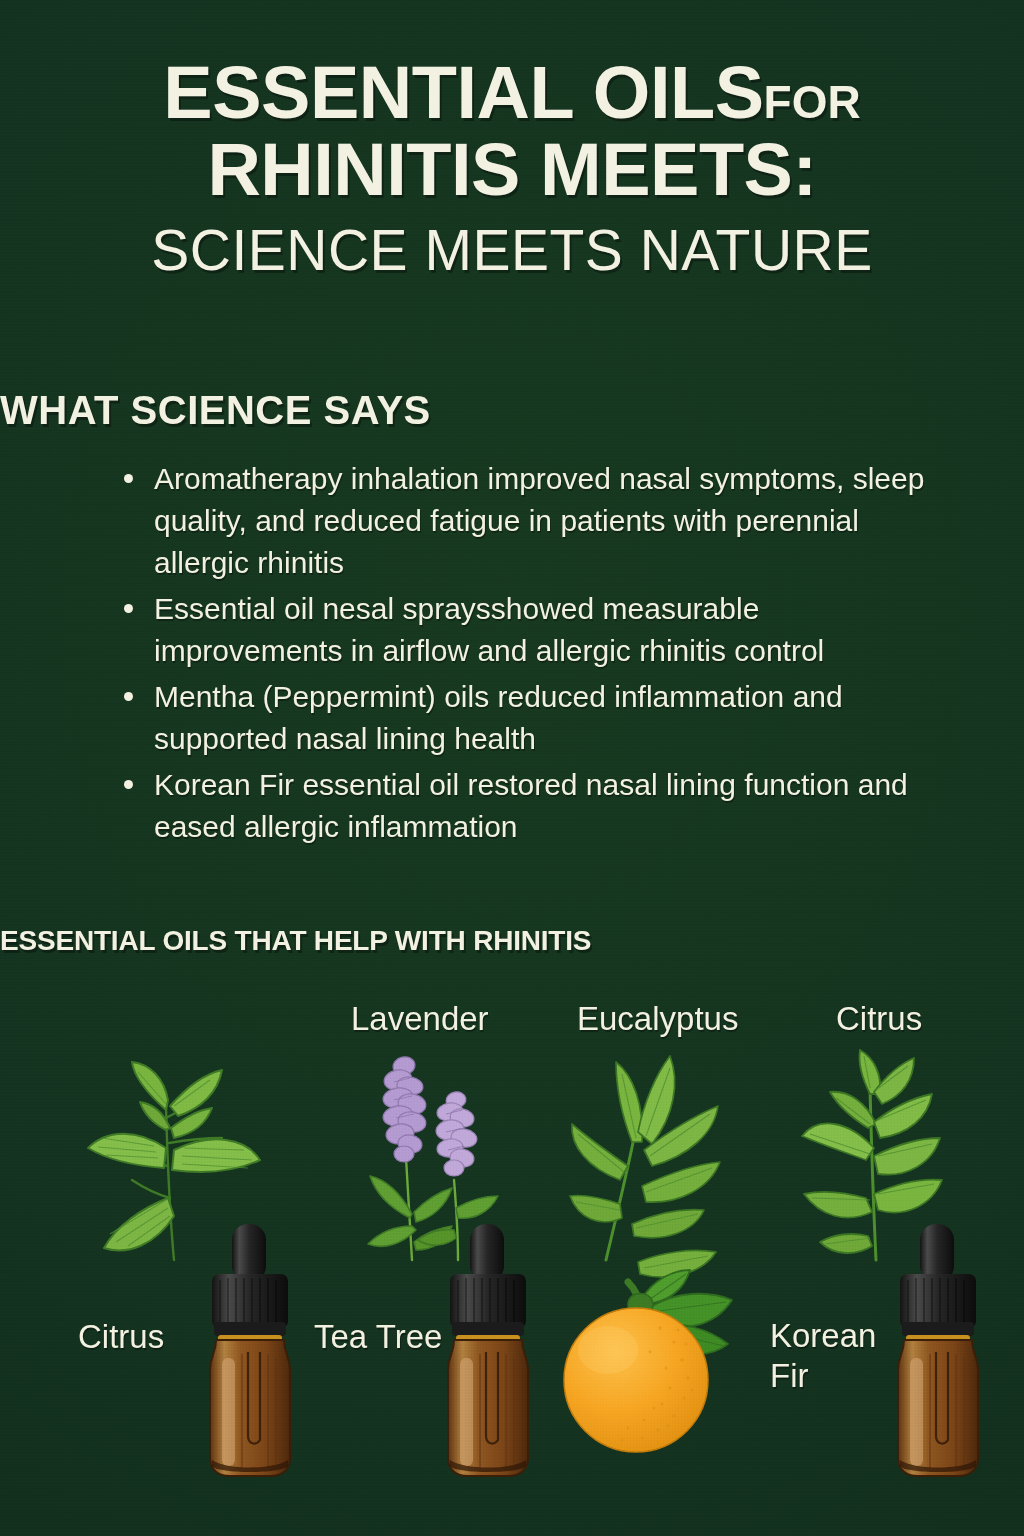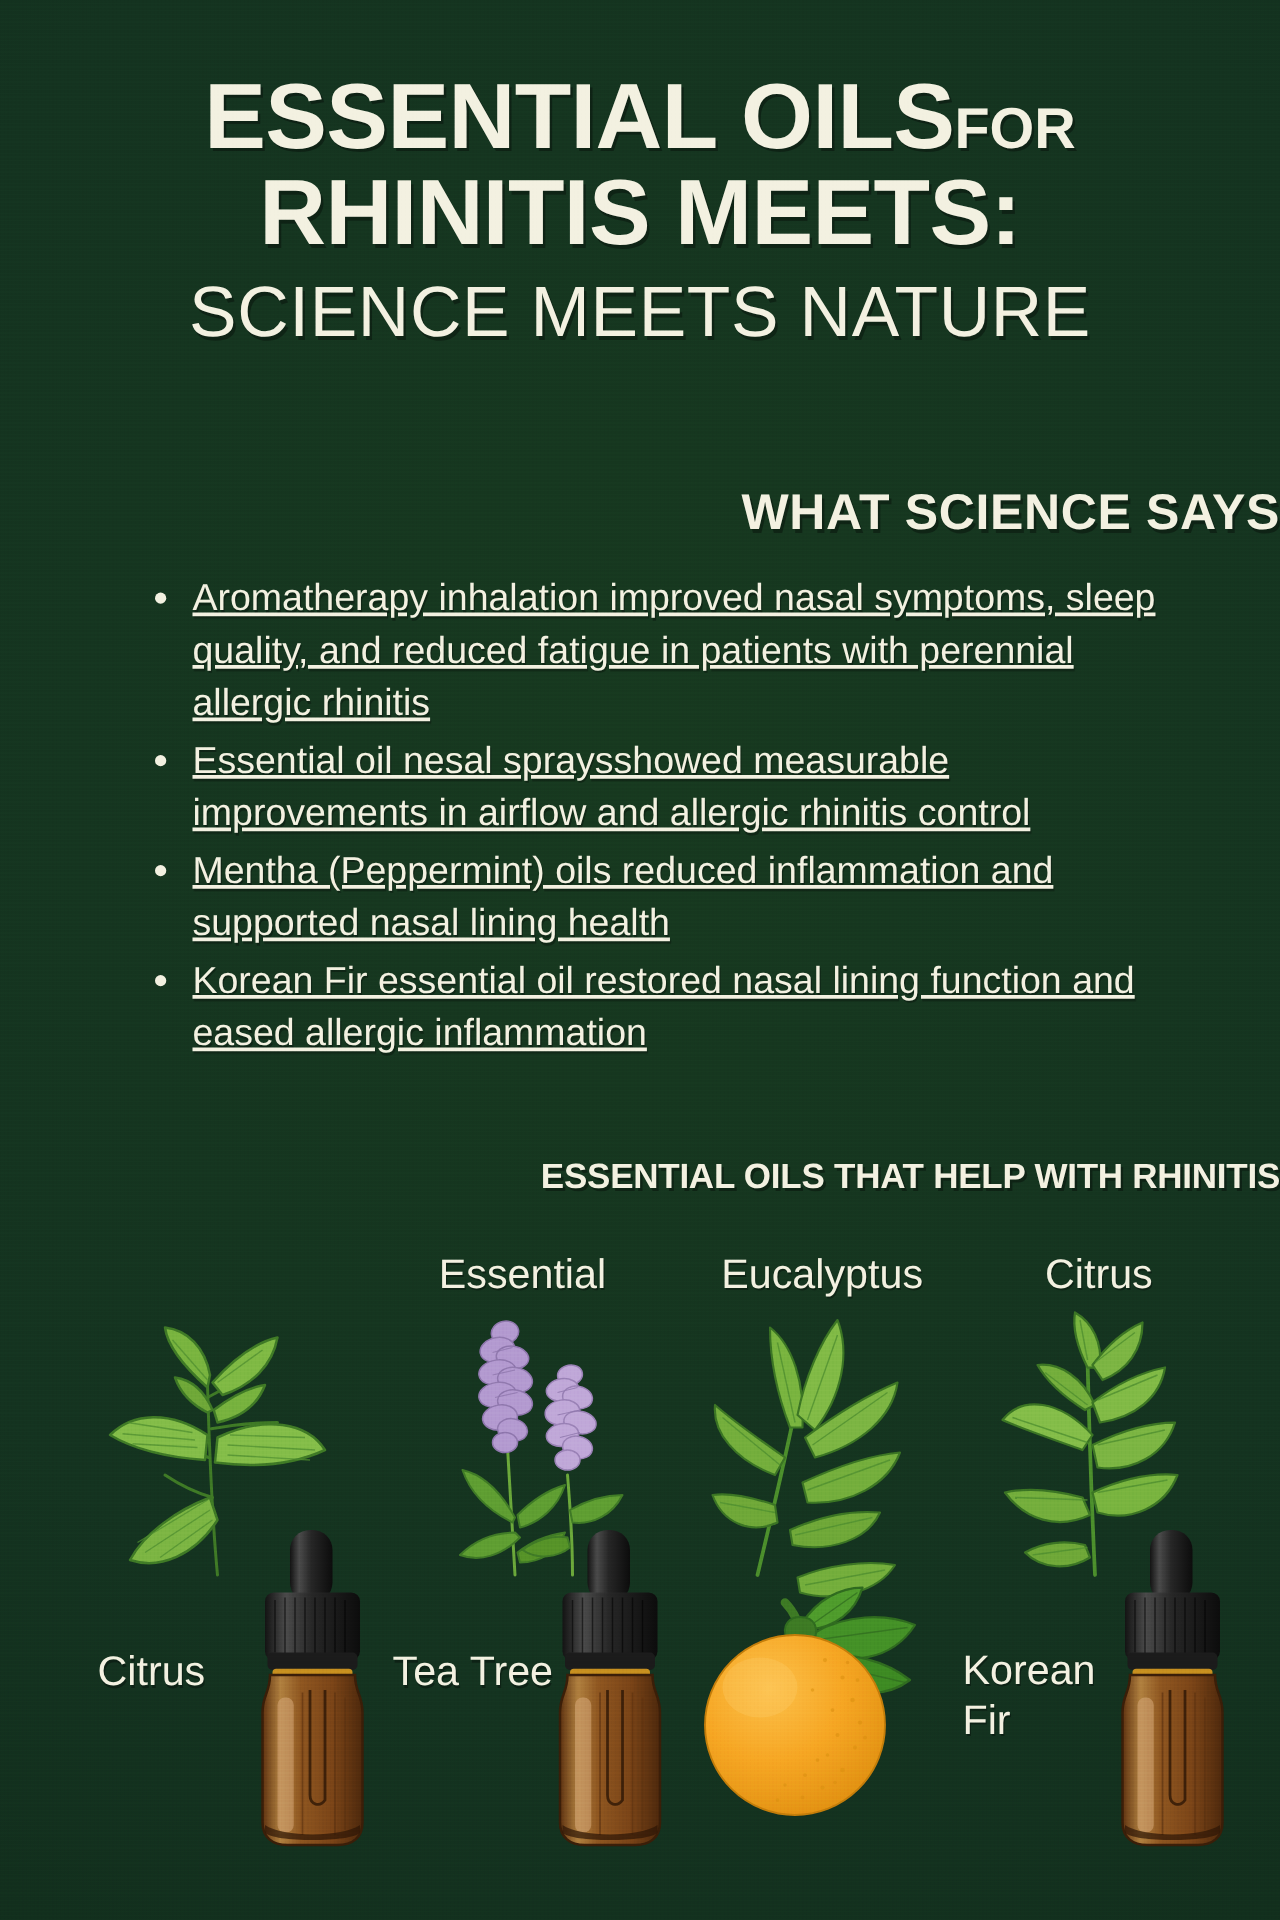--- a/index.html
+++ b/index.html
@@ -62,21 +62,21 @@
     letter-spacing: 0.5px;
     margin-top: 10px;
     text-shadow: 2px 3px 0 rgba(0,0,0,.33);
     white-space: nowrap;
   }
 
   
   .sec-head {
     position: absolute;
     width: 1024px;
-    text-align: right;
+    text-align: left;
     color: #f3f1e1;
     font-weight: 700;
     text-shadow: 2px 3px 0 rgba(0,0,0,.33);
   }
   #science-head {
     top: 388px;
     font-size: 40px;
     letter-spacing: 0.5px;
   }
   #oils-head {
@@ -94,21 +94,20 @@
     width: 830px;
   }
   .bullet {
     position: relative;
     color: #f3f1e1;
     font-size: 30px;
     line-height: 42px;
     padding-left: 36px;
     margin-bottom: 4px;
     text-shadow: 1px 2px 0 rgba(0,0,0,.3);
-    text-decoration: underline;
   }
   .bullet .dot {
     position: absolute;
     left: 6px;
     top: 16px;
     width: 9px;
     height: 9px;
     border-radius: 50%;
     background: #f3f1e1;
   }
@@ -179,21 +178,21 @@
     </div>
     <div class="bullet">
       <span class="dot"></span>
       <span>Korean Fir essential oil restored nasal lining function and eased allergic inflammation</span>
     </div>
   </div>
 
   <div class="sec-head" id="oils-head">ESSENTIAL OILS THAT HELP WITH RHINITIS</div>
 
   <div class="oil-labels-top">
-    <div class="oil-label" style="left:351px; top:0;">Essential</div>
+    <div class="oil-label" style="left:351px; top:0;">Lavender</div>
     <div class="oil-label" style="left:577px; top:0;">Eucalyptus</div>
     <div class="oil-label" style="left:836px; top:0;">Citrus</div>
   </div>
 
   <div class="plant" style="left:70px; top:1048px; width:215px; height:215px;">
     <svg width="215" height="215" viewBox="0 0 215 215">
       <g stroke="#3f7a26" stroke-width="2.4" fill="none" stroke-linecap="round">
         <path d="M104 212 C100 170 98 130 96 60"></path>
         <path d="M97 118 C80 112 66 106 52 100"></path>
         <path d="M99 95 C116 92 134 90 152 90"></path>

